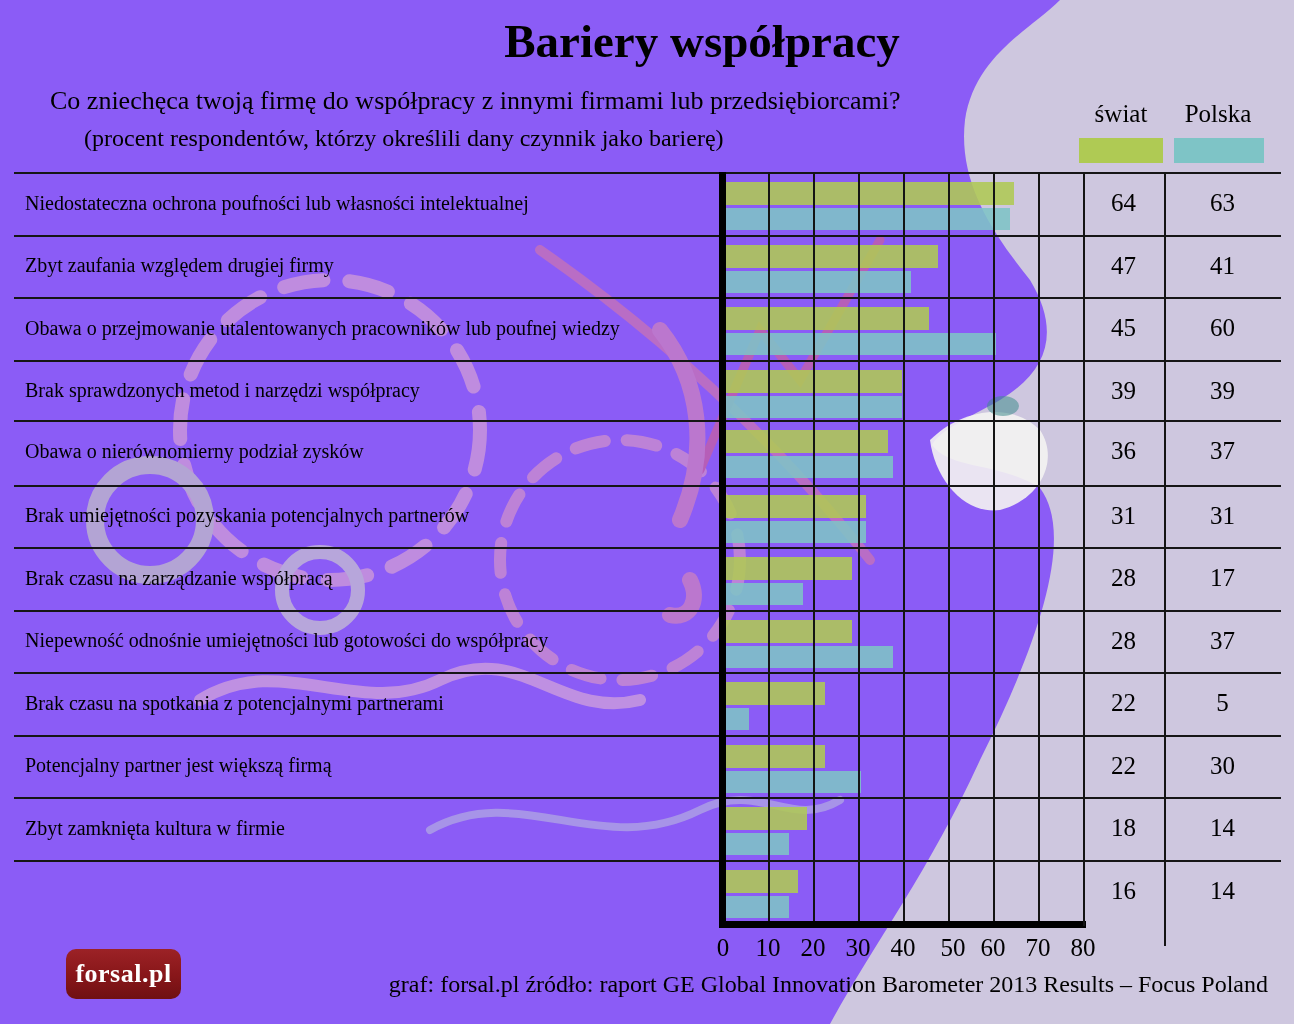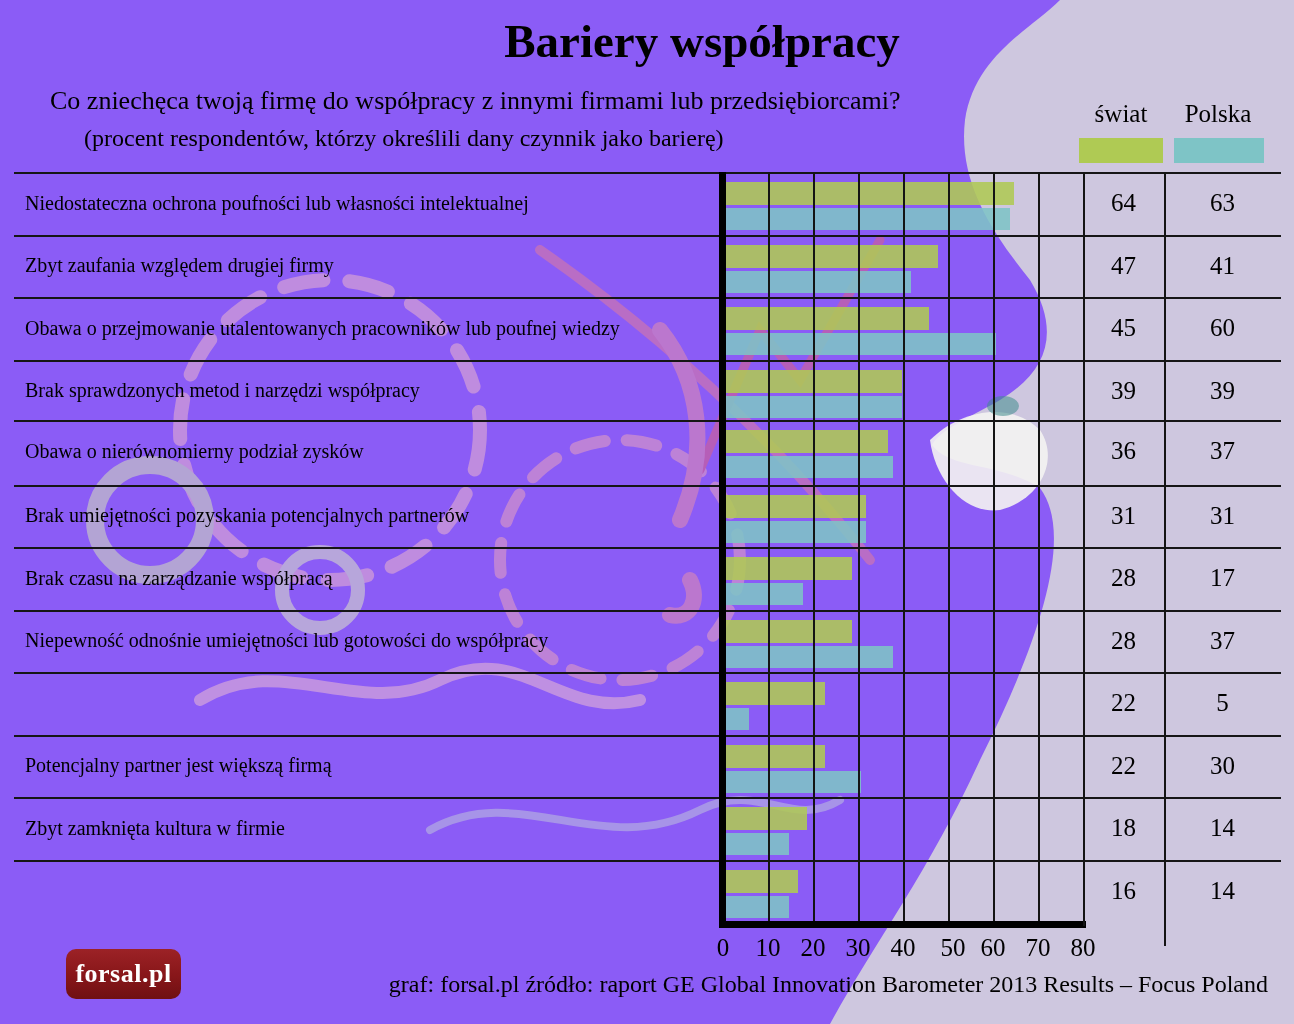--- a/index.html
+++ b/index.html
@@ -140,20 +140,21 @@
         <div class="val poland">17</div>
       </div>
       <div class="row" style="top: 609.5px;">
         <div class="cat-label">Niepewność odnośnie umiejętności lub gotowości do współpracy</div>
         <div class="bar world" style="left: 712px; width: 126px; background: rgb(175, 202, 84);"></div>
         <div class="val world">28</div>
         <div class="bar poland" style="left: 712px; width: 166.5px; background: rgb(126, 196, 198);"></div>
         <div class="val poland">37</div>
       </div>
       <div class="row" style="top: 672px;">
+        <div class="cat-label">Brak czasu na spotkania z potencjalnymi partnerami</div>
         <div class="bar world" style="left: 712px; width: 99px; background: rgb(175, 202, 84);"></div>
         <div class="val world">22</div>
         <div class="bar poland" style="left: 712px; width: 22.5px; background: rgb(126, 196, 198);"></div>
         <div class="val poland">5</div>
       </div>
       <div class="row" style="top: 734.5px;">
         <div class="cat-label">Potencjalny partner jest większą firmą</div>
         <div class="bar world" style="left: 712px; width: 99px; background: rgb(175, 202, 84);"></div>
         <div class="val world">22</div>
         <div class="bar poland" style="left: 712px; width: 135px; background: rgb(126, 196, 198);"></div>

